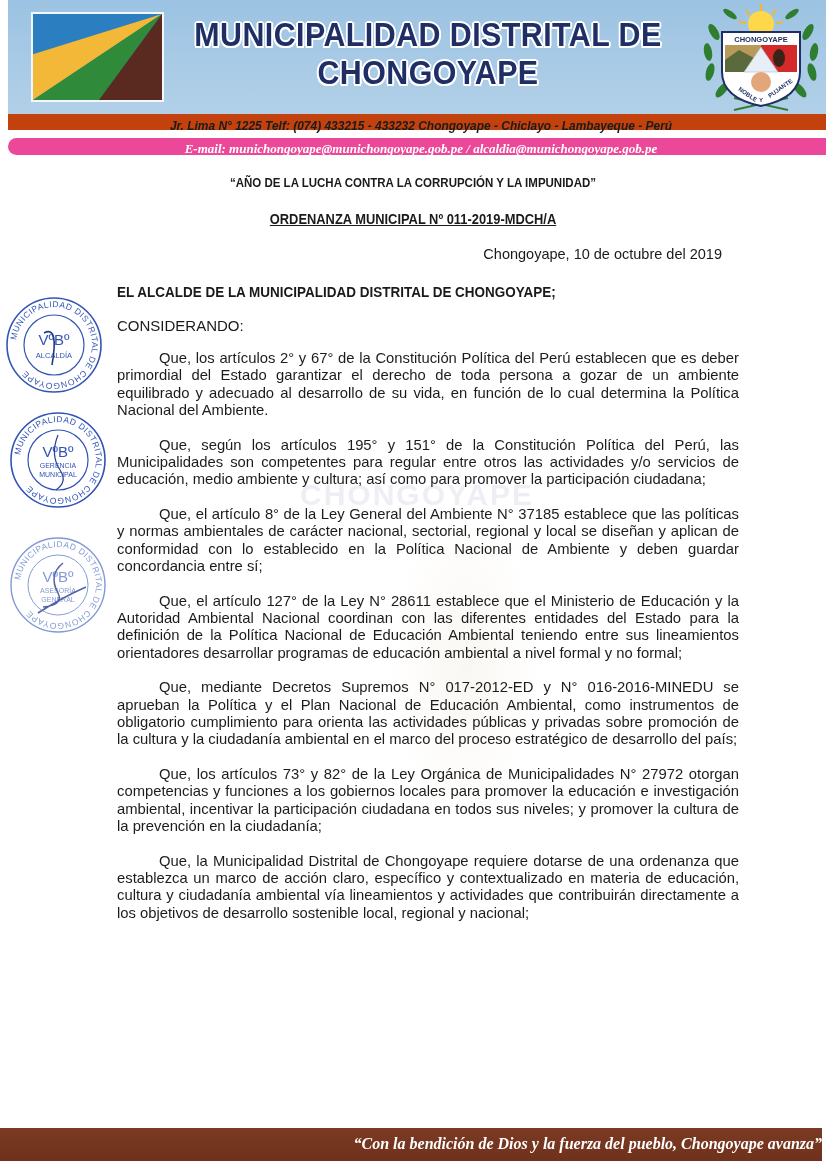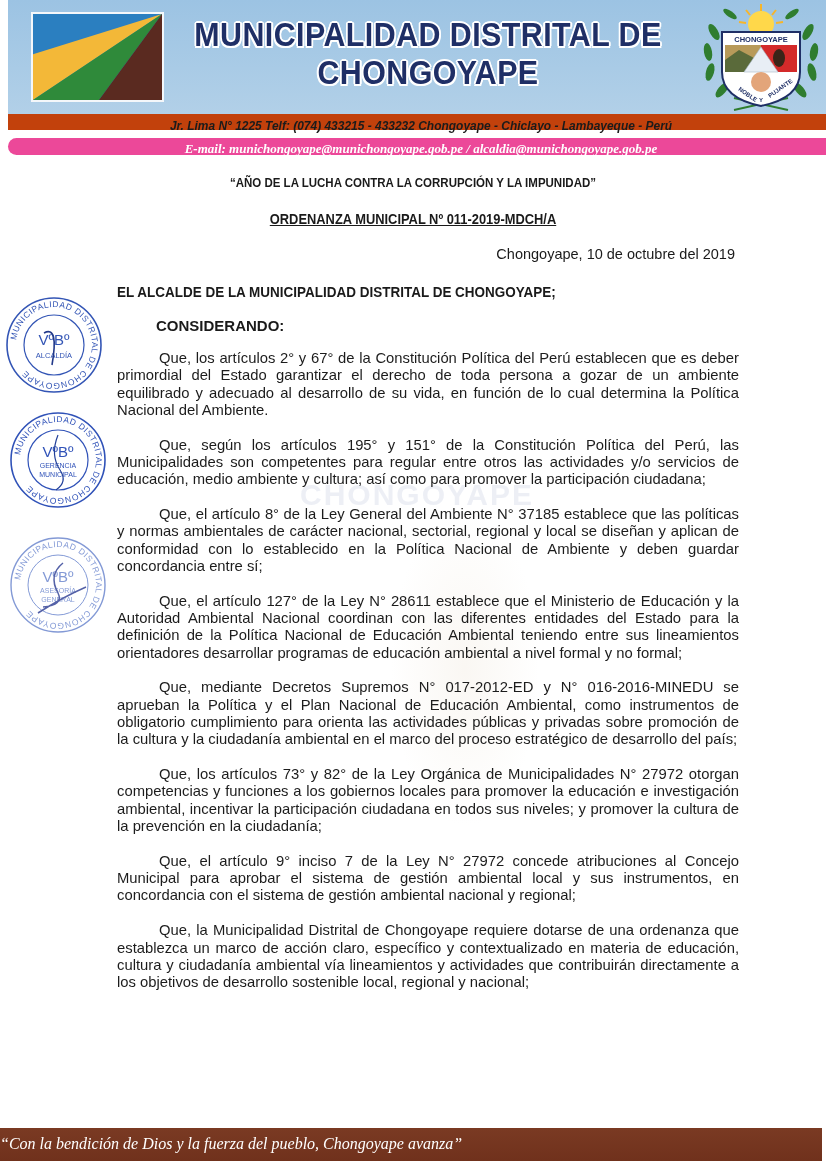--- a/index.html
+++ b/index.html
@@ -30,24 +30,24 @@
       background: #ec4899; border-radius: 9px; }
     .band-brown span { position: absolute; left: 0; right: 0; top: 3px; text-align: center;
       font-family: "Liberation Serif", serif; font-style: italic; font-weight: bold;
       font-size: 13px; color: #ffffff; }
 
     
     .year-motto { position: absolute; left: 0; right: 0; top: 176px; text-align: center;
       font-weight: bold; font-size: 12.5px; transform: scaleX(0.92); }
     .ordinance-title { position: absolute; left: 0; right: 0; top: 211px; text-align: center;
       font-weight: bold; font-size: 14px; text-decoration: underline; transform: scaleX(0.92); }
-    .place-date { position: absolute; right: 91px; top: 246px; font-size: 14.5px; }
+    .place-date { position: absolute; right: 104px; top: 246px; font-size: 14.5px; }
     .mayor-line { position: absolute; left: 117px; top: 284px; font-weight: bold; font-size: 14.5px;
       transform-origin: left; transform: scaleX(0.93); }
-    .considering { position: absolute; left: 117px; top: 317px; font-weight: bold; font-size: 15px; margin-left: 39px; }
+    .considering { position: absolute; left: 117px; top: 317px; font-weight: normal; font-size: 15px; }
 
     .paragraphs { position: absolute; left: 117px; top: 350px; width: 622px; }
     .para { font-size: 14.8px; line-height: 17.3px; text-align: justify; text-indent: 42px;
       margin-bottom: 17.5px; color: #1c1c1c; }
 
     
     .stamp { position: absolute; width: 100px; height: 100px; }
     .stamp svg { width: 100%; height: 100%; display: block; }
     .stamp-1 { left: 4px; top: 295px; }
     .stamp-2 { left: 8px; top: 410px; }
@@ -55,22 +55,22 @@
 
     
     .watermark { position: absolute; left: 300px; top: 478px; width: 240px; font-weight: bold;
       font-size: 30px; color: #dfe3ee; letter-spacing: 2px; opacity: 0.55; }
     .watermark-shape { position: absolute; left: 390px; top: 508px; width: 150px; height: 320px;
       border-radius: 40px 40px 80px 80px; background: radial-gradient(ellipse at center, rgba(240,232,220,0.35), rgba(255,255,255,0) 70%); }
 
     
     .footer-band { position: absolute; left: 0; top: 1128px; width: 822px; height: 33px;
       background: linear-gradient(180deg, #7a3a23 0%, #70311c 100%); }
-    .footer-band span { position: absolute; left: 0; right: 0; top: 7px; text-align: left;
-      font-family: "Liberation Serif", serif; font-style: italic; font-weight: normal;
+    .footer-band span { position: absolute; left: 0; right: 0; top: 7px; text-align: right;
+      font-family: "Liberation Serif", serif; font-style: italic; font-weight: bold;
       font-size: 16px; color: #ffffff; }
   </style>
 </head>
 <body>
 
 <div class="header">
   <div class="header-sky"></div>
 
   <div class="flag">
     <svg viewBox="0 0 133 90" preserveAspectRatio="none">
@@ -145,21 +145,20 @@
 <div class="mayor-line">EL ALCALDE DE LA MUNICIPALIDAD DISTRITAL DE CHONGOYAPE;</div>
 <div class="considering">CONSIDERANDO:</div>
 
 <div class="paragraphs">
   <p class="para">Que, los artículos 2° y 67° de la Constitución Política del Perú establecen que es deber primordial del Estado garantizar el derecho de toda persona a gozar de un ambiente equilibrado y adecuado al desarrollo de su vida, en función de lo cual determina la Política Nacional del Ambiente.</p>
   <p class="para">Que, según los artículos 195° y 151° de la Constitución Política del Perú, las Municipalidades son competentes para regular entre otros las actividades y/o servicios de educación, medio ambiente y cultura; así como para promover la participación ciudadana;</p>
   <p class="para">Que, el artículo 8° de la Ley General del Ambiente N° 37185 establece que las políticas y normas ambientales de carácter nacional, sectorial, regional y local se diseñan y aplican de conformidad con lo establecido en la Política Nacional de Ambiente y deben guardar concordancia entre sí;</p>
   <p class="para">Que, el artículo 127° de la Ley N° 28611 establece que el Ministerio de Educación y la Autoridad Ambiental Nacional coordinan con las diferentes entidades del Estado para la definición de la Política Nacional de Educación Ambiental teniendo entre sus lineamientos orientadores desarrollar programas de educación ambiental a nivel formal y no formal;</p>
   <p class="para">Que, mediante Decretos Supremos N° 017-2012-ED y N° 016-2016-MINEDU se aprueban la Política y el Plan Nacional de Educación Ambiental, como instrumentos de obligatorio cumplimiento para orienta las actividades públicas y privadas sobre promoción de la cultura y la ciudadanía ambiental en el marco del proceso estratégico de desarrollo del país;</p>
   <p class="para">Que, los artículos 73° y 82° de la Ley Orgánica de Municipalidades N° 27972 otorgan competencias y funciones a los gobiernos locales para promover la educación e investigación ambiental, incentivar la participación ciudadana en todos sus niveles; y promover la cultura de la prevención en la ciudadanía;</p>
-  <p class="para">Que, el artículo 9° inciso 7 de la Ley N° 27972 concede atribuciones al Concejo Municipal para aprobar el sistema de gestión ambiental local y sus instrumentos, en concordancia con el sistema de gestión ambiental nacional y regional;</p>
   <p class="para">Que, la Municipalidad Distrital de Chongoyape requiere dotarse de una ordenanza que establezca un marco de acción claro, específico y contextualizado en materia de educación, cultura y ciudadanía ambiental vía lineamientos y actividades que contribuirán directamente a los objetivos de desarrollo sostenible local, regional y nacional;</p>
 </div>
 
 <div class="stamp stamp-1">
   <svg viewBox="0 0 100 100">
     <defs>
         <path id="ring1" d="M50,50 m-38,0 a38,38 0 1,1 76,0 a38,38 0 1,1 -76,0"></path>
       </defs>
     <circle cx="50" cy="50" r="47" fill="none" stroke="#3355b5" stroke-width="1.6"></circle>
     <circle cx="50" cy="50" r="30" fill="none" stroke="#3355b5" stroke-width="1.2"></circle>

